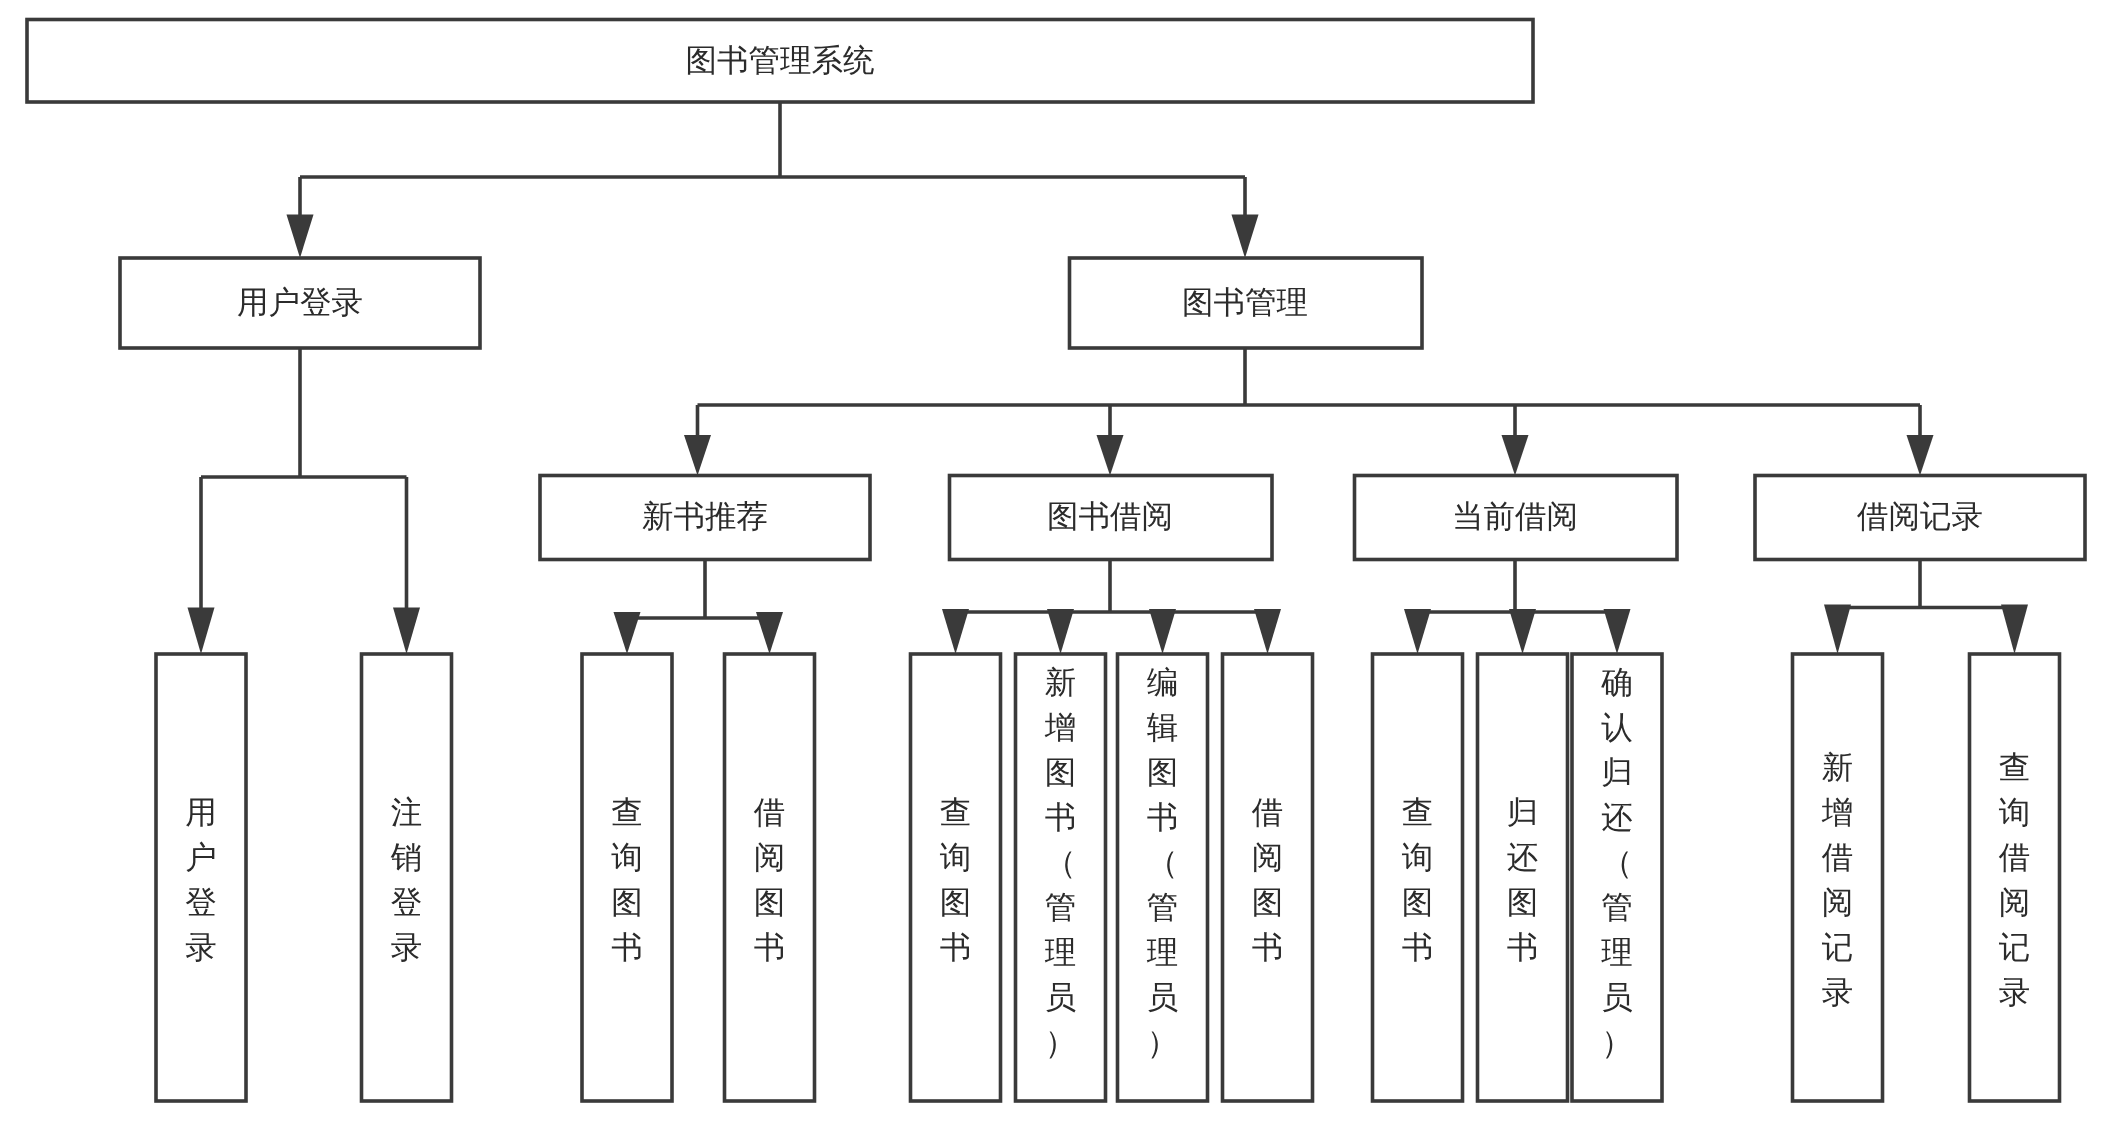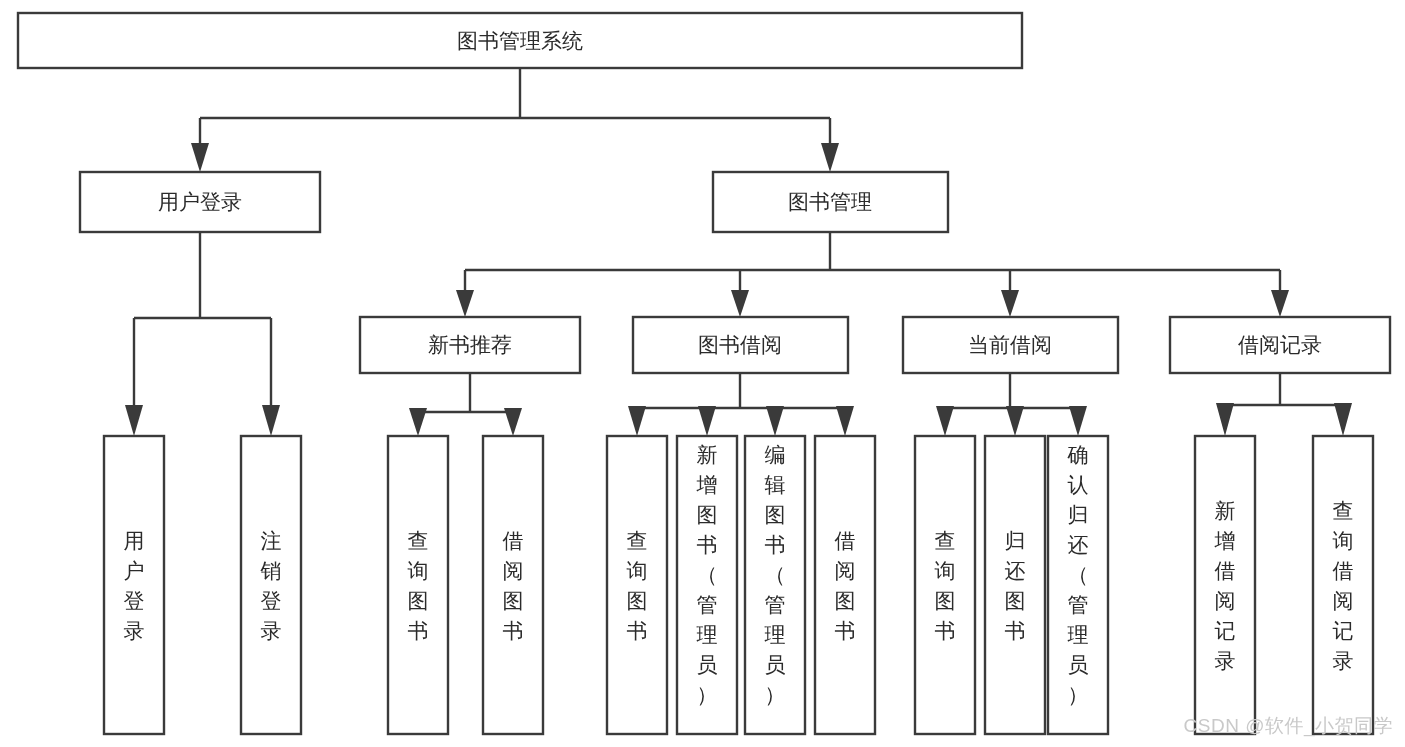--- a/index.html
+++ b/index.html
@@ -231,15 +231,14 @@
           <text class="node-label-vertical" x="1225" y="518.4"><tspan x="1225">新</tspan><tspan x="1225" dy="30">增</tspan><tspan x="1225" dy="30">借</tspan><tspan x="1225" dy="30">阅</tspan><tspan x="1225" dy="30">记</tspan><tspan x="1225" dy="30">录</tspan></text>
         </g>
         <g>
           <rect class="node-box" x="1313" y="436" width="60" height="298"></rect>
           <text class="node-label-vertical" x="1343" y="518.4"><tspan x="1343">查</tspan><tspan x="1343" dy="30">询</tspan><tspan x="1343" dy="30">借</tspan><tspan x="1343" dy="30">阅</tspan><tspan x="1343" dy="30">记</tspan><tspan x="1343" dy="30">录</tspan></text>
         </g>
       </g>
 
   </svg>
 
-  <div class="watermark-text">CSDN @软件_小贺同学</div>
 
 </div>
 
 </body></html>

